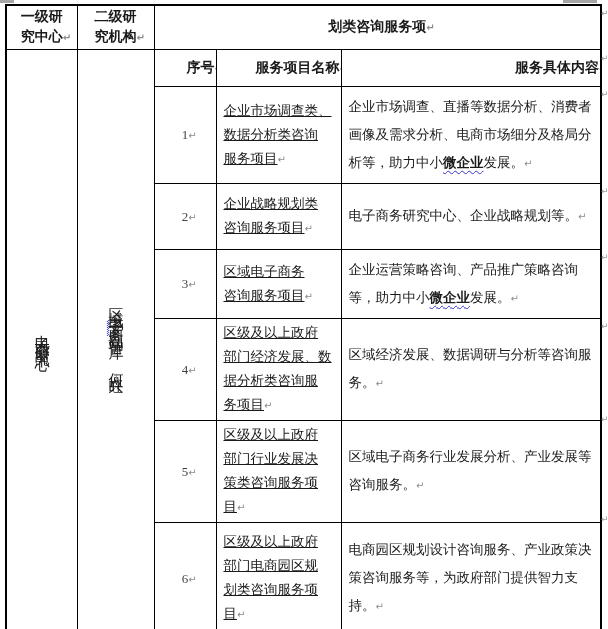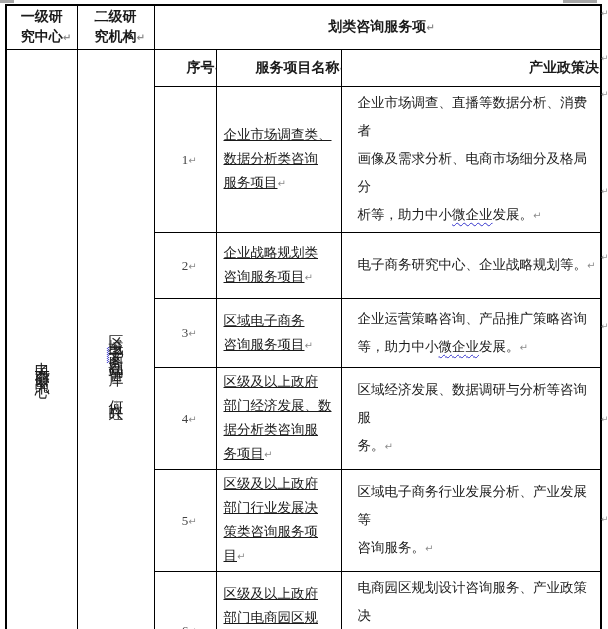--- a/index.html
+++ b/index.html
@@ -11,33 +11,33 @@
   table.doc{position:absolute;left:5px;top:4px;width:595px;border-collapse:collapse;
         table-layout:fixed;border:2px solid #000;}
   table.doc td{border:1px solid #000;overflow:hidden;}
   .r-head{height:44px;}
   .r-head td{font-weight:bold;text-align:center;font-size:14px;line-height:20px;vertical-align:middle;}
   .r-sub{height:37px;}
   .r-sub td.b{font-weight:bold;text-align:right;font-size:14px;vertical-align:middle;}
   .txt{white-space:pre-line;}
   .seq-cell{text-align:center;vertical-align:middle;font-size:13px;color:#444;}
   .name-cell{font-size:13.5px;line-height:24px;text-align:left;vertical-align:middle;padding:2px 4px 2px 7px;text-decoration:underline;}
-  .content-cell{font-size:13.5px;line-height:28px;text-align:left;vertical-align:middle;padding:2px 4px 2px 16px;}
+  .content-cell{font-size:13.5px;line-height:28px;text-align:left;vertical-align:middle;padding:2px 4px 2px 7px;}
   .pm{display:inline-block;width:0;overflow:visible;white-space:pre;color:#8c8c8c;
       font-size:10px;font-family:"DejaVu Sans",sans-serif;}
   .vcell{text-align:center;vertical-align:middle;padding:0;}
   .vtext{display:inline-block;writing-mode:vertical-rl;font-size:15px;}
   .v1{letter-spacing:3px;}
   .v2{letter-spacing:4px;}
   .gap-person{margin-top:6px;}
   .wavy-v{position:relative;}
   .wsvg{position:absolute;left:-2px;top:0;width:4px;height:100%;}
   .wsvg path{fill:none;stroke-width:1.1;}
   .wavy-h{text-decoration-line:underline;text-decoration-style:wavy;
-          text-decoration-thickness:1px;text-underline-offset:3px;}
+          text-decoration-thickness:1px;text-underline-offset:3px;font-weight:bold;}
   .rowend{position:absolute;left:601px;color:#999;font-size:9px;
           font-family:"DejaVu Sans",sans-serif;}
 </style>
 </head>
 <body>
 
 <div class="page">
   <div class="corner-bar cb-l"></div>
   <div class="corner-bar cb-r"></div>
 
@@ -61,21 +61,21 @@
         <td rowspan="7" class="vcell">
           <div class="vtext v1"><span>电子商务研究中心</span><span class="pm">↵</span></div>
         </td>
         <td rowspan="7" class="vcell">
           <div class="vtext v2"><span>区域电子商务</span><span class="wavy-v"><span>高端智库</span><svg class="wsvg" viewBox="0 0 4 80" preserveAspectRatio="none">
                   <path d="M2 0 Q3.6 2.5 2 5 T2 10 T2 15 T2 20 T2 25 T2 30 T2 35 T2 40 T2 45 T2 50 T2 55 T2 60 T2 65 T2 70 T2 75 T2 80" stroke="#3333cc"></path>
                 </svg></span><span>　</span><span class="gap-person">何兴旺</span><span class="pm">↵</span></div>
         </td>
         <td class="b"><span>序号</span><span class="pm">↵</span></td>
         <td class="b"><span>服务项目名称</span><span class="pm">↵</span></td>
-        <td class="b"><span>产业政策决</span><span class="pm">↵</span></td>
+        <td class="b"><span>服务具体内容</span><span class="pm">↵</span></td>
       </tr>
     <tr style="height: 97px;">
     <td class="seq-cell"><span class="seq">1</span><span class="pm">↵</span></td>
     <td class="name-cell"><span class="txt name-txt">企业市场调查类、
 数据分析类咨询
 服务项目</span><span class="pm">↵</span></td>
     <td class="content-cell"><span class="txt content-txt"><span>企业市场调查、直播等数据分析、消费者
 画像及需求分析、电商市场细分及格局分
 析等，助力中小</span><span class="wavy-h" style="text-decoration-color: rgb(51, 51, 204);">微企业</span><span>发展。</span></span><span class="pm">↵</span></td>
   </tr>

